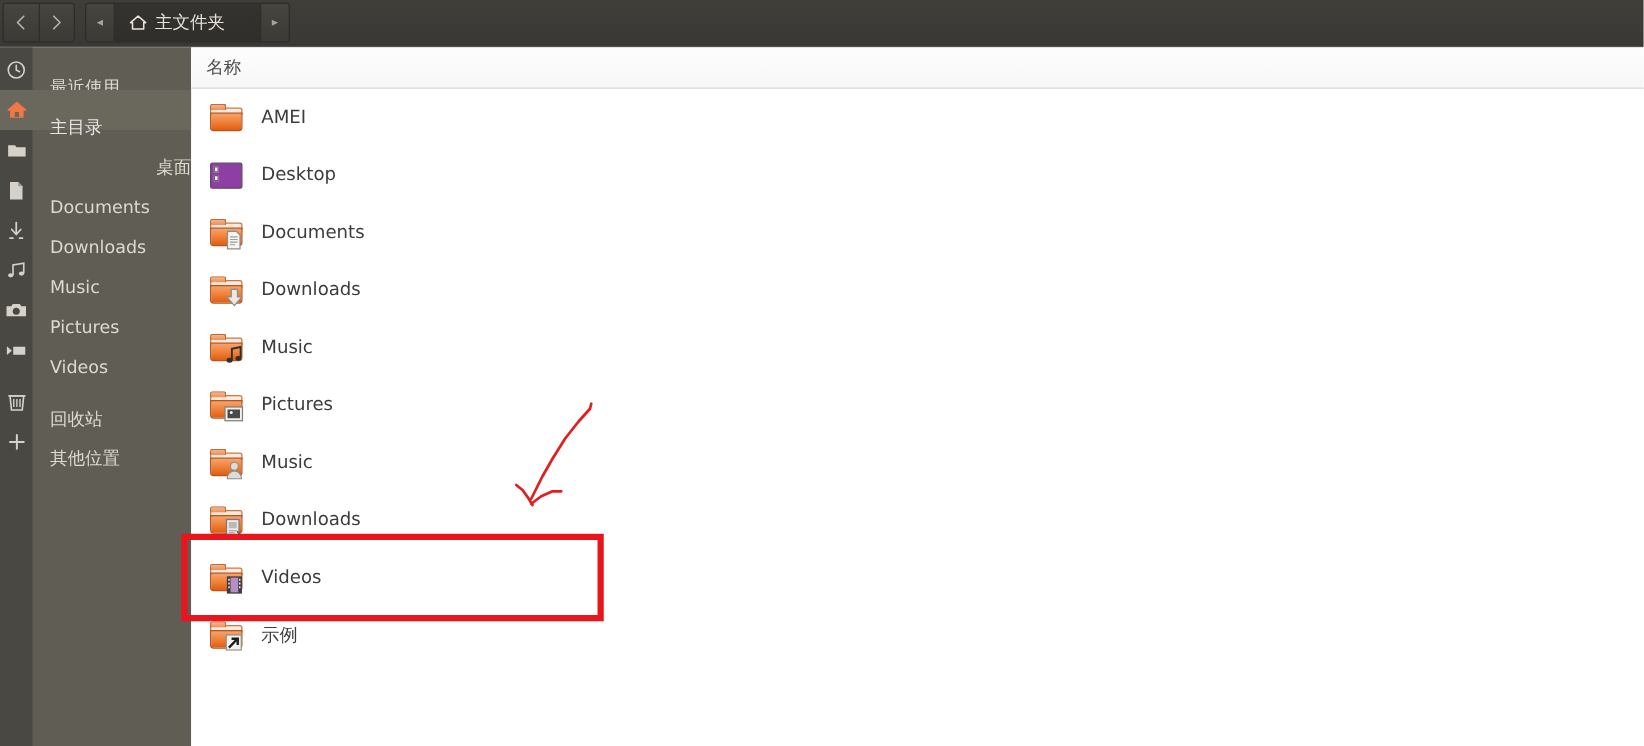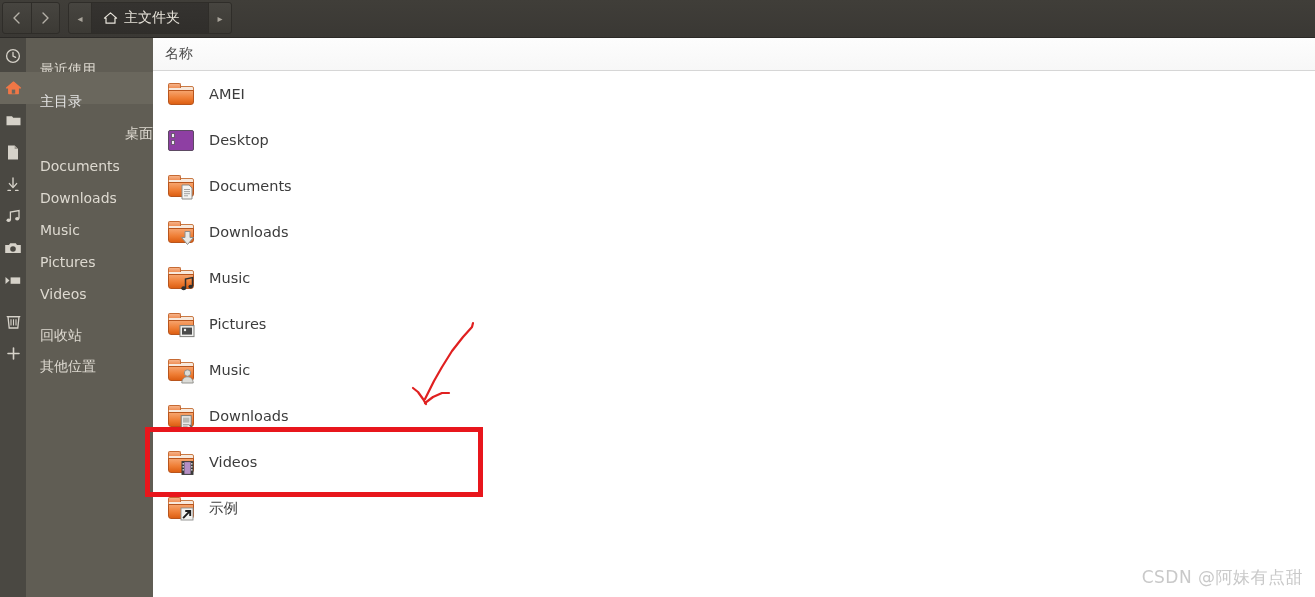--- a/index.html
+++ b/index.html
@@ -465,15 +465,14 @@
   </div>
 
   <div class="redbox"></div>
 
   <svg class="redarrow" viewBox="0 0 90 100">
     <path d="M73 8 L72 12 L63 22 L52 36 L42 52 L34 66 L28 78 L25 84" fill="none" stroke="#e02020" stroke-width="2.2" stroke-linecap="round" stroke-linejoin="round"></path>
     <path d="M13 73 L18 77 L23 84 L26 89" fill="none" stroke="#e02020" stroke-width="2.2" stroke-linecap="round" stroke-linejoin="round"></path>
     <path d="M25 88 L33 82 L42 78 L49 78" fill="none" stroke="#e02020" stroke-width="2.2" stroke-linecap="round" stroke-linejoin="round"></path>
   </svg>
 
-  <div class="watermark">CSDN @阿妹有点甜</div>
 
 </div>
 
 </body></html>

